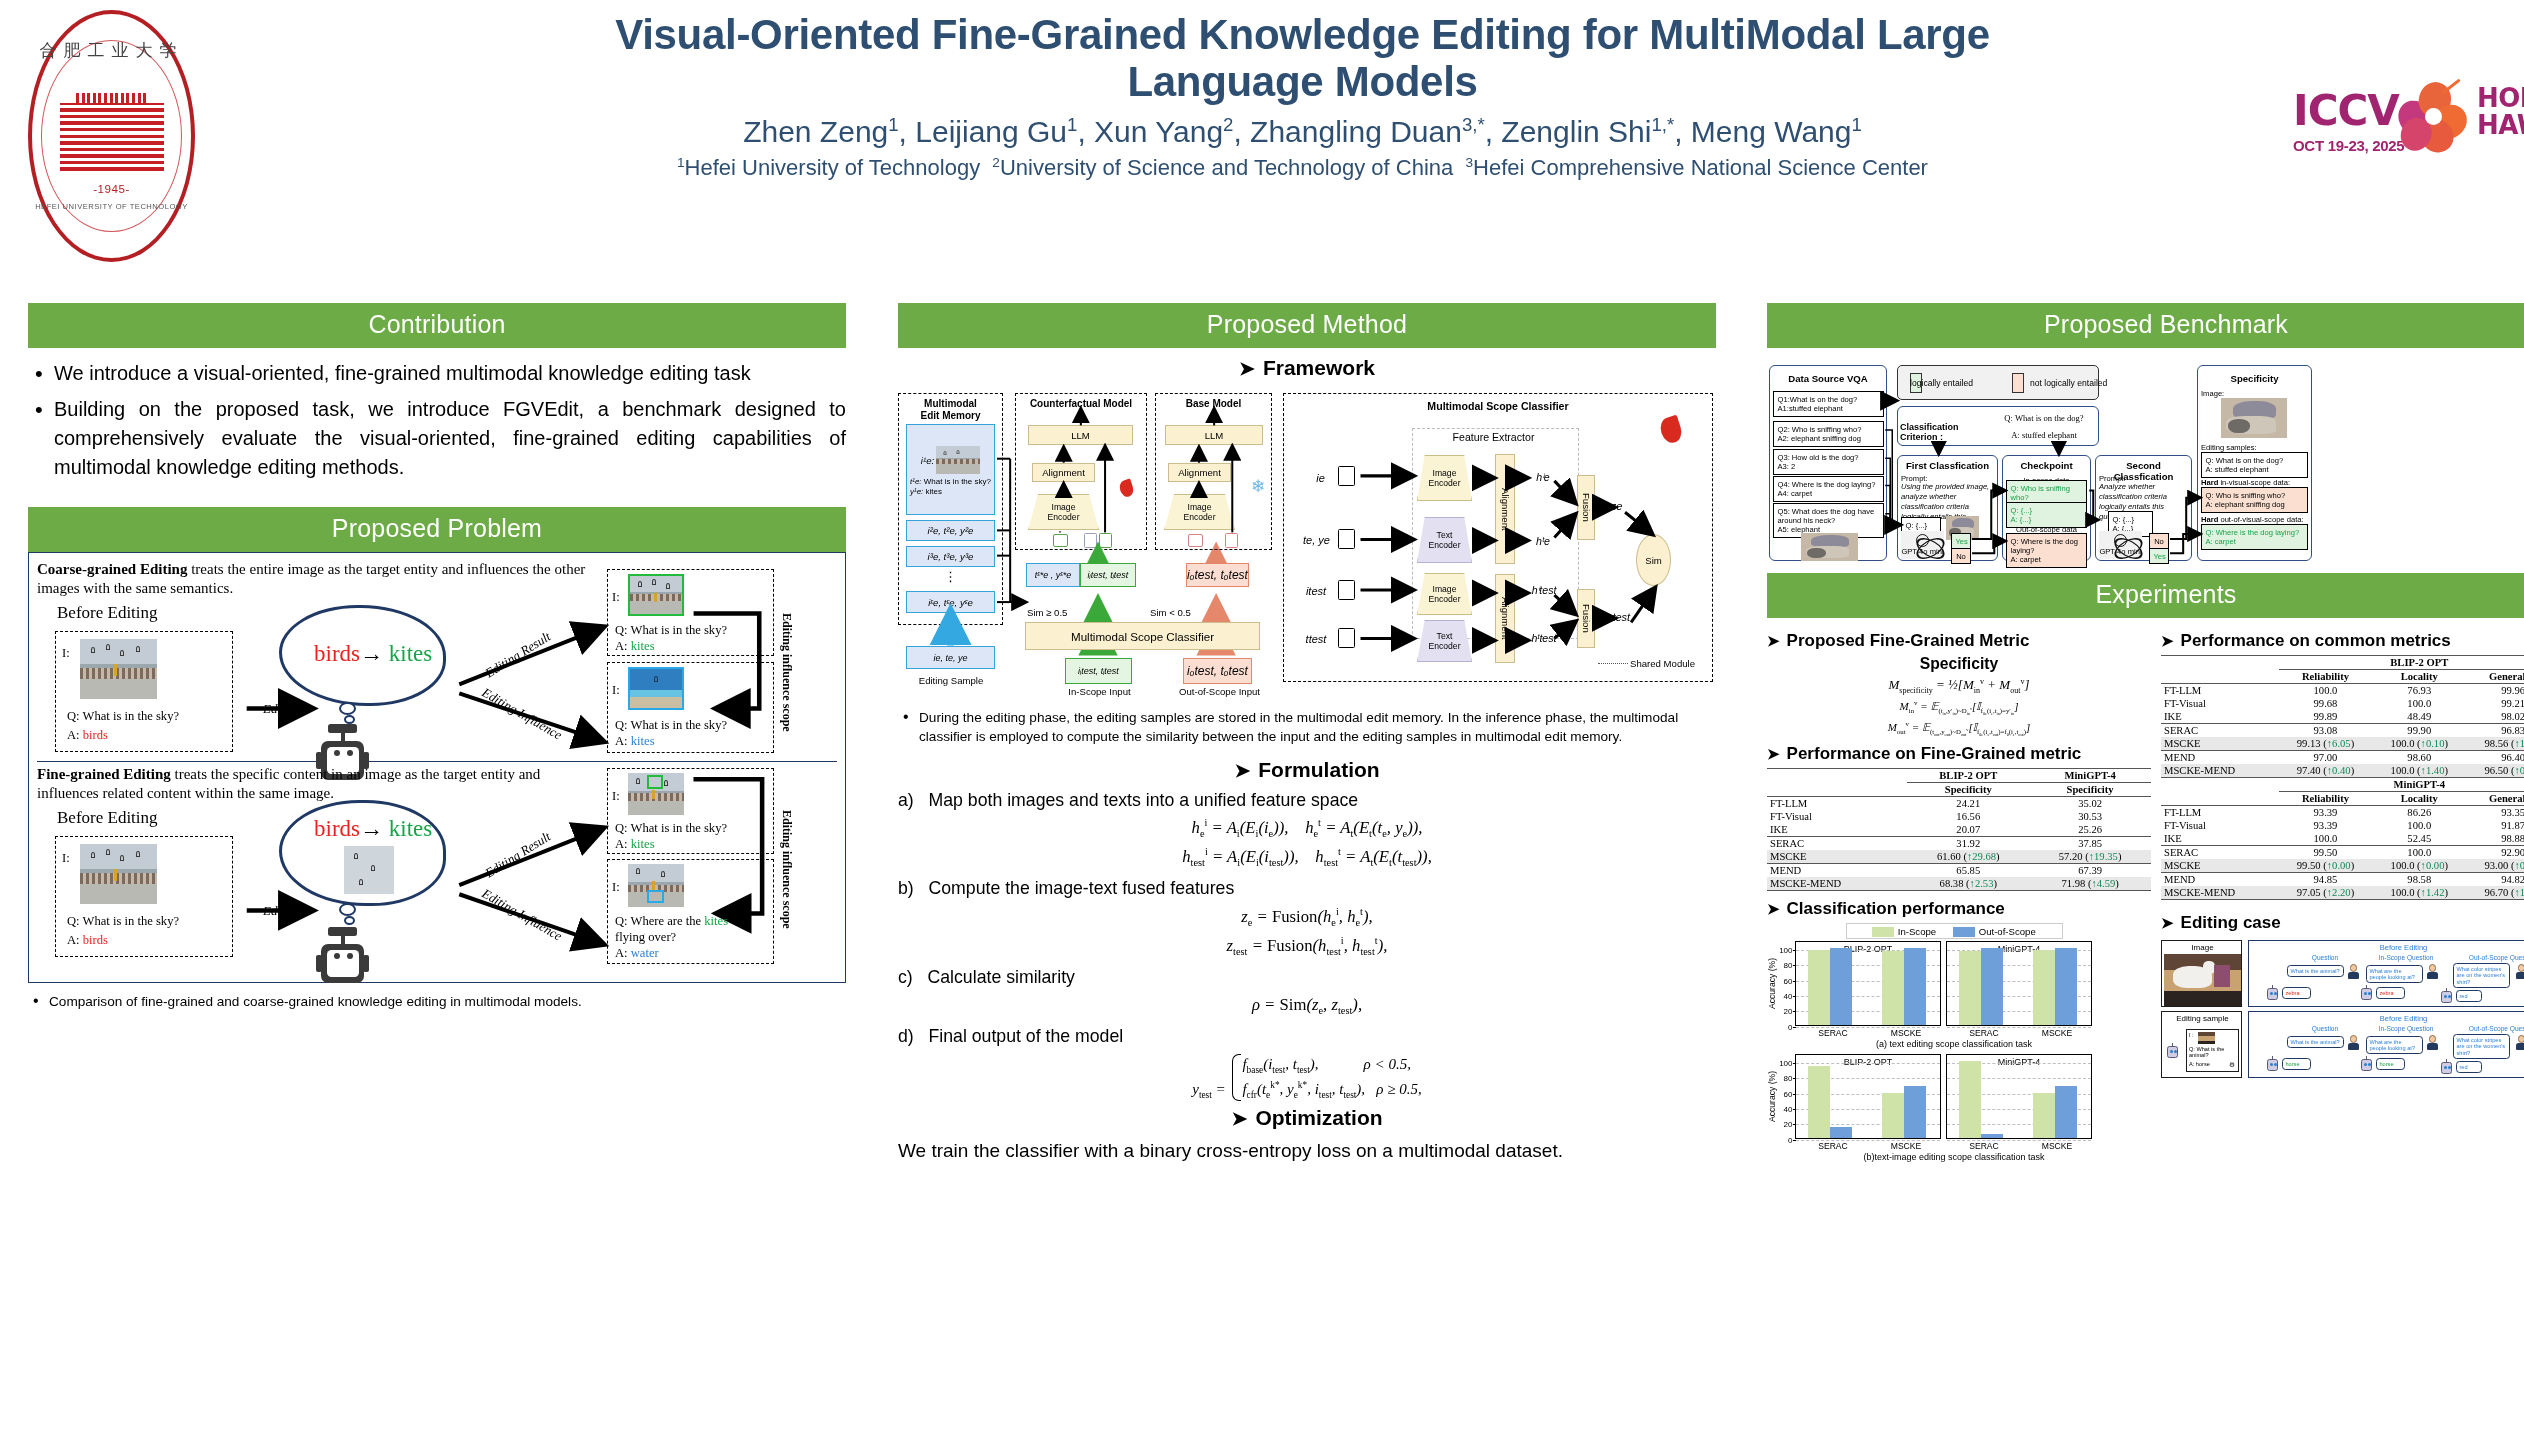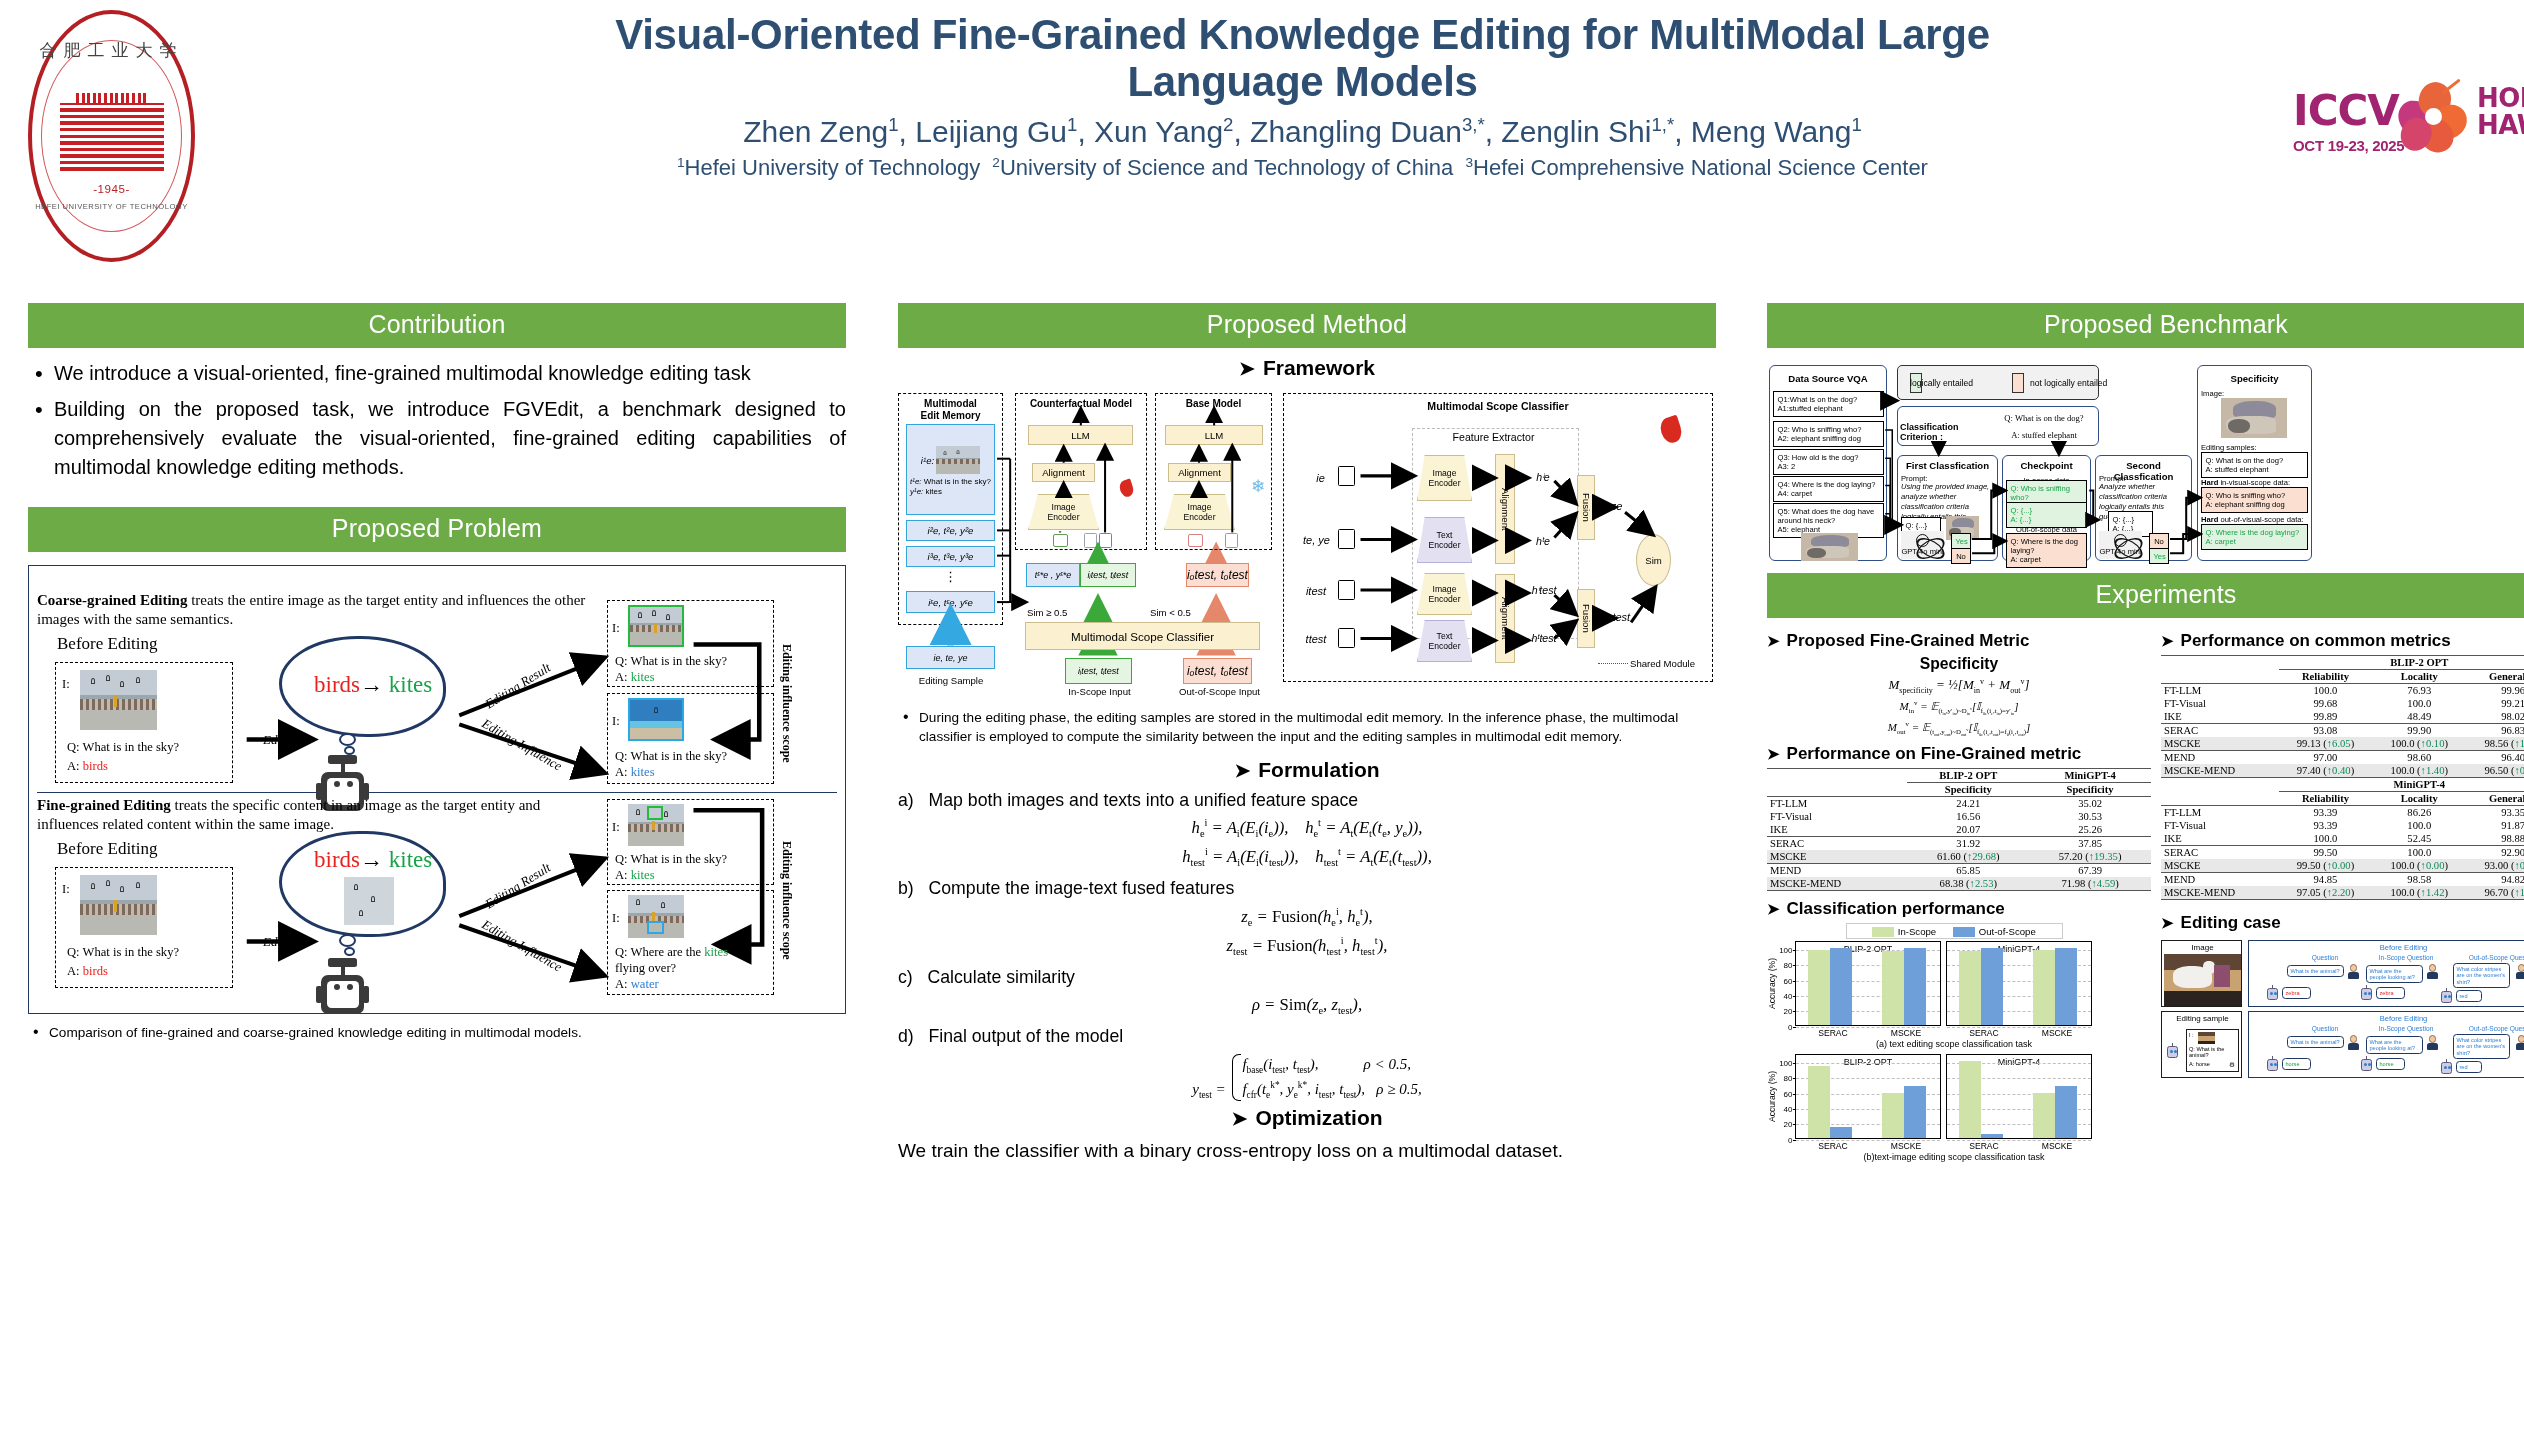--- a/index.html
+++ b/index.html
@@ -58,21 +58,21 @@
 
   .small-note { font-size:13.6px; line-height:1.42; position:relative; padding-left:21px; }
   .small-note:before { content:"•"; position:absolute; left:5px; top:-2px; font-size:16px; }
 
   .subhead { font-size:21px; font-weight:bold; text-align:center; margin:8px 0 5px 0; }
   .subhead .arw { font-size:19px; margin-right:8px; }
   .subhead-l { font-size:17px; font-weight:bold; text-align:left; margin:6px 0 4px 0; }
   .subhead-l .arw { font-size:15px; margin-right:7px; }
 
   
-  .pp-box { border:1.5px solid #1f3864; margin-top:13px; padding:22px 8px 8px 8px; }
+  .pp-box { border:1.5px solid #1f3864; padding:4px 8px 8px 8px; }
   .pp-panel { position:relative; height:205px; border-bottom:1.5px solid #1f3864; padding-top:3px;}
   .pp-panel.last { border-bottom:none; }
   .pp-desc { font-family:"Liberation Serif", serif; font-size:15px; line-height:1.28; width:550px; }
   .pp-desc b { font-weight:bold; }
   .before-lbl { font-family:"Liberation Serif", serif; font-size:17px; position:absolute; left:20px; top:46px;}
   .dashbox { position:absolute; border:1.5px dashed #000; }
   .qa { font-family:"Liberation Serif", serif; font-size:12.6px; line-height:1.25; }
   .red { color:#e8231f; } .grn { color:#18a348; } .blu { color:#2e7fd4; }
   .photo { background:linear-gradient(#c3ccd4 0 42%,#9aa7ad 42% 62%,#b9b9b4 62% 100%); position:relative; overflow:hidden;}
   .photo.sky { background:linear-gradient(#2f7fc0 0 55%,#66c4e2 55% 72%,#cbbfa3 72% 100%); }

